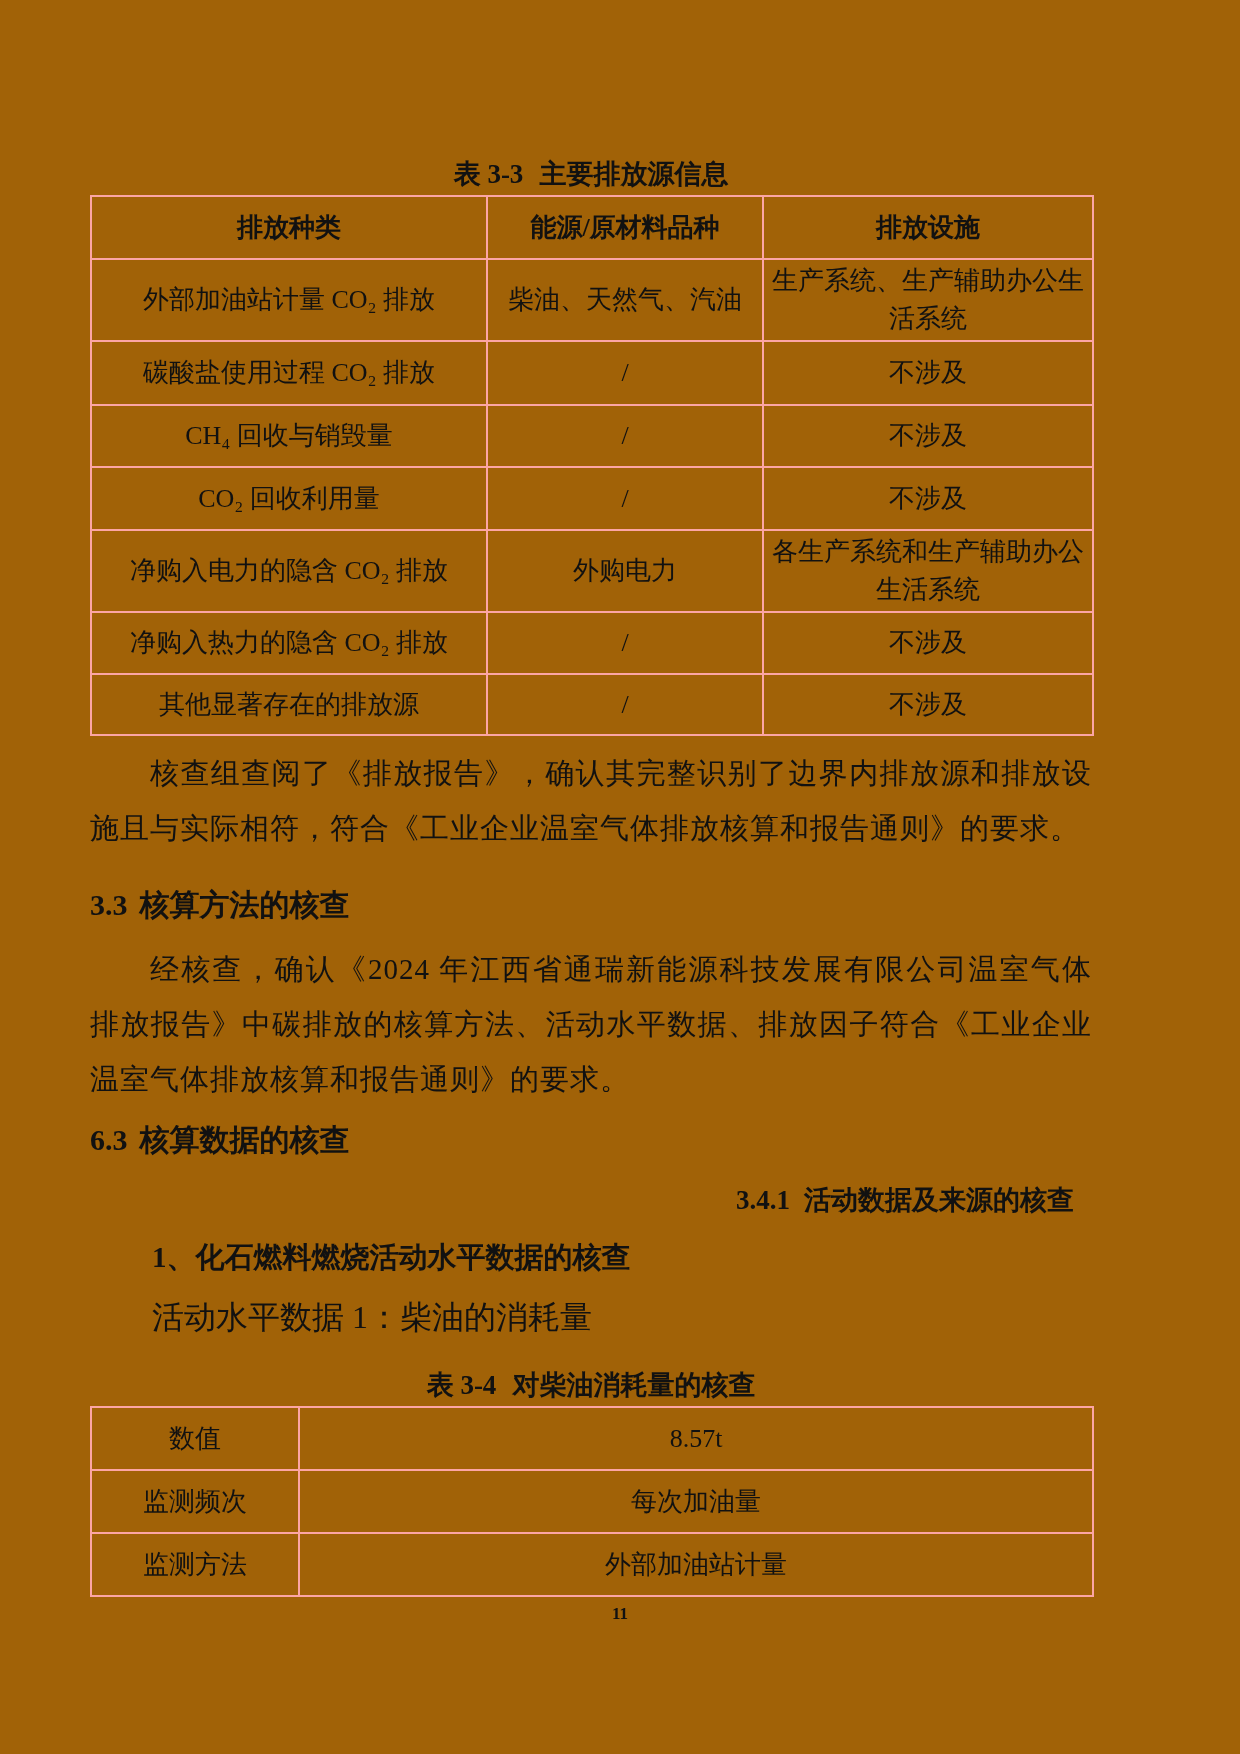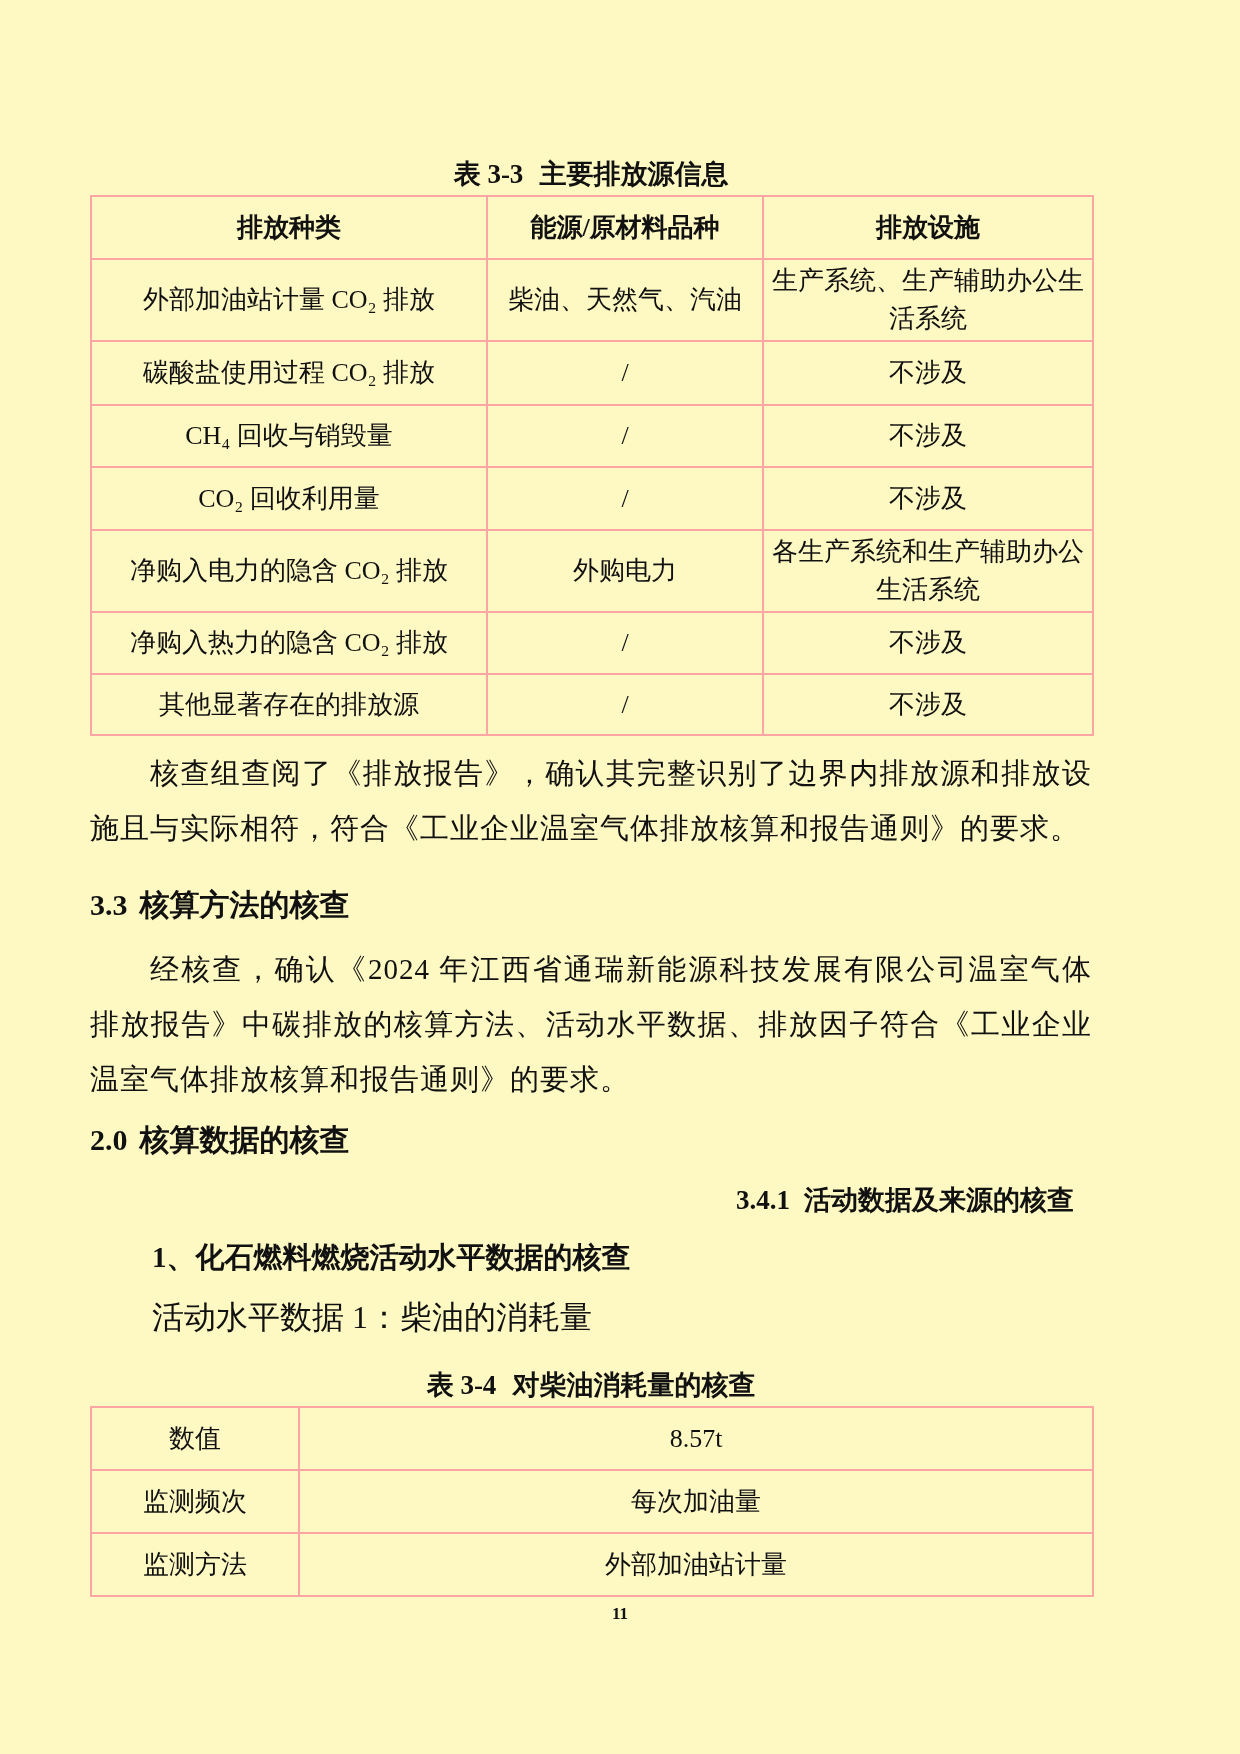--- a/index.html
+++ b/index.html
@@ -1,19 +1,19 @@
 <!DOCTYPE html>
 <html><head>
 <meta charset="utf-8">
 <style>
   html,body{margin:0;padding:0;background:#ffffff;}
   .page{
     position:relative;
     width:1240px;height:1754px;
-    background:#fef9c3;
+    background:#a16207;
     color:#111;
     font-family:"Liberation Serif","DejaVu Serif","DejaVu Sans",serif;
     overflow:hidden;
   }
   .content{position:absolute;left:90px;top:0;width:1002px;}
 
   
   .caption{margin:0;text-align:center;font-weight:bold;font-size:27px;line-height:32px;}
   .cap-num{margin-right:16px;}
   .caption-33{margin-top:158px;}
@@ -129,21 +129,21 @@
     </div>
 
     <h2 class="h2 h-33"><span class="h-num">3.3</span><span>核算方法的核查</span></h2>
 
     <div class="para para-2">
       <div class="jline indent">经核查，确认《2024 年江西省通瑞新能源科技发展有限公司温室气体</div>
       <div class="jline">排放报告》中碳排放的核算方法、活动水平数据、排放因子符合《工业企业</div>
       <div class="lline">温室气体排放核算和报告通则》的要求。</div>
     </div>
 
-    <h2 class="h2 h-34"><span class="h-num">2.0</span><span>核算数据的核查</span></h2>
+    <h2 class="h2 h-34"><span class="h-num">6.3</span><span>核算数据的核查</span></h2>
 
     <h3 class="h3"><span class="h-num">3.4.1</span><span>活动数据及来源的核查</span></h3>
 
     <p class="item-heading">1、化石燃料燃烧活动水平数据的核查</p>
 
     <p class="activity-line">活动水平数据 1：柴油的消耗量</p>
 
     <p class="caption caption-34"><span class="cap-num">表 3-4</span><span>对柴油消耗量的核查</span></p>
 
     <table class="t34">

